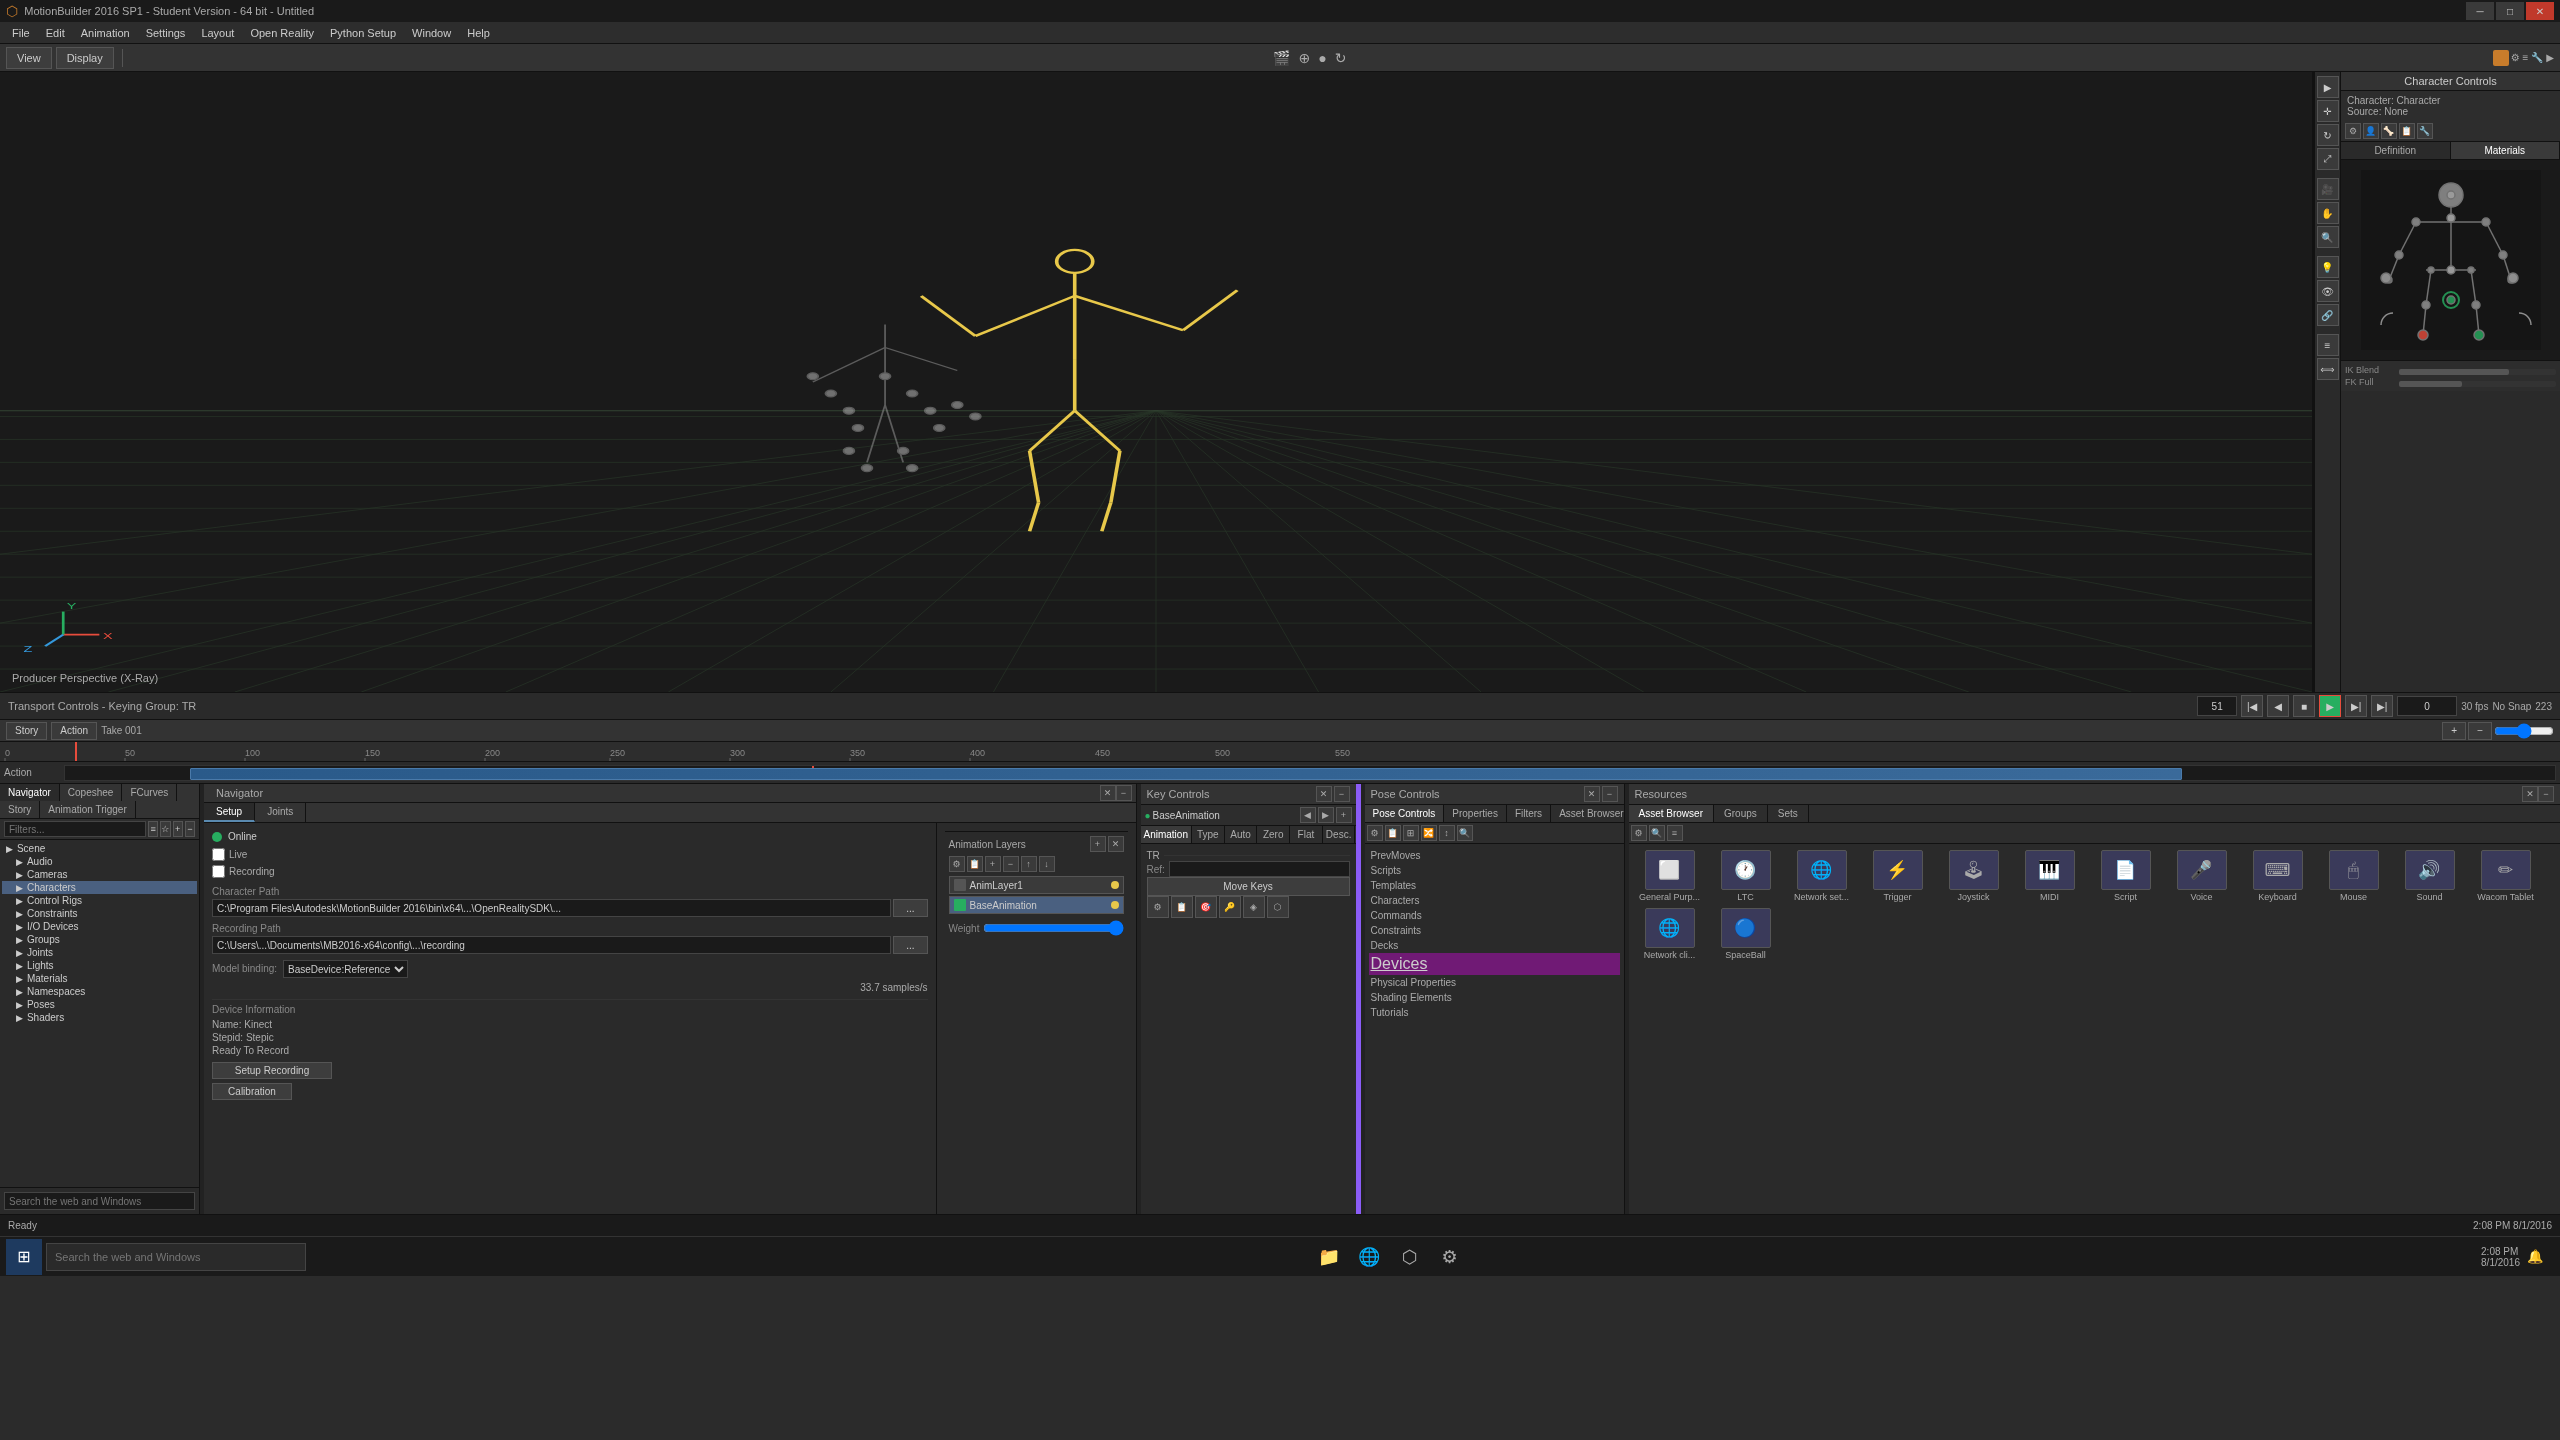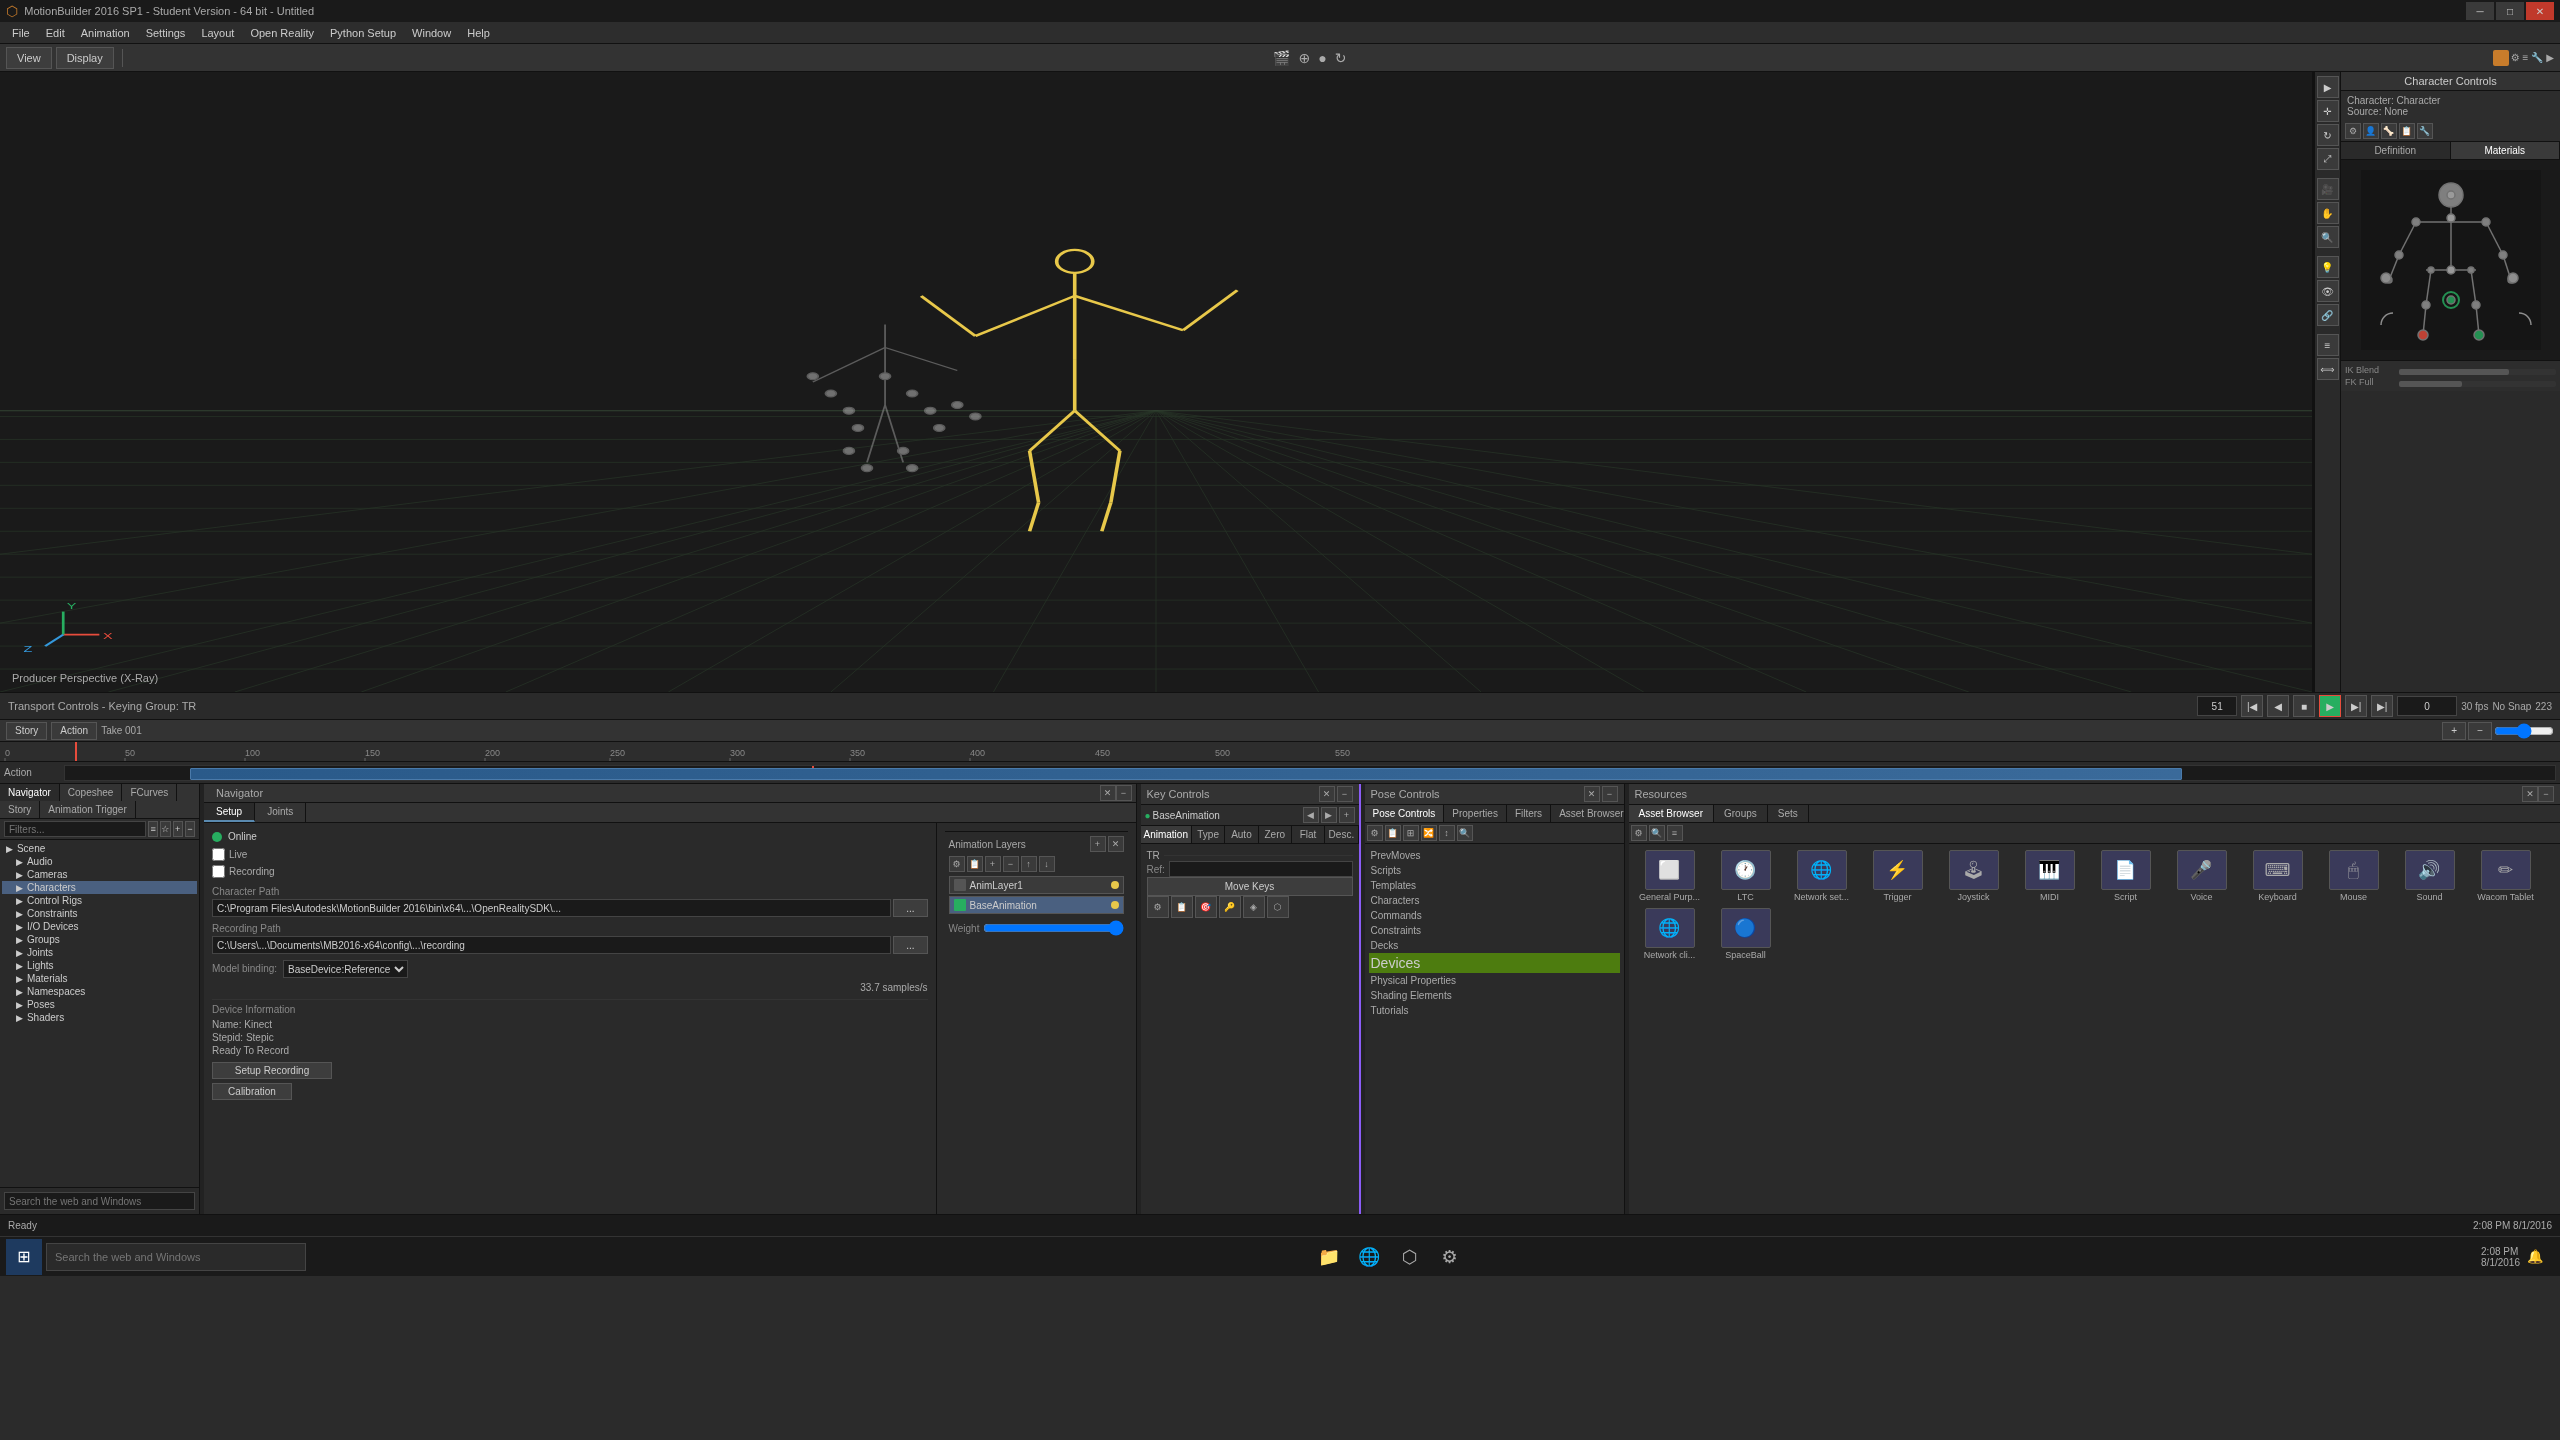--- a/index.html
+++ b/index.html
@@ -95,21 +95,21 @@
     .green-dot { width: 10px; height: 10px; background: #27ae60; border-radius: 50%; display: inline-block; }
 
     
     #anim-layers { border-top: 1px solid #111; padding: 4px; }
     #anim-layers-header { display: flex; align-items: center; justify-content: space-between; margin-bottom: 4px; }
     #anim-layers-header .label { font-size: 10px; color: #aaa; }
     .layer-item { display: flex; align-items: center; padding: 2px 4px; background: #3a3a3a; margin-bottom: 2px; border: 1px solid #555; font-size: 10px; color: #ccc; }
     .layer-item.selected { background: #4a6080; }
 
     
-    #key-controls { width: 220px; background: #2a2a2a; border-right: 2px solid #8b5cf6; display: flex; flex-direction: column; }
+    #key-controls { width: 220px; background: #2a2a2a; border-right: 5px solid #8b5cf6; display: flex; flex-direction: column; }
     #kc-header { display: flex; align-items: center; background: #333; border-bottom: 1px solid #111; padding: 2px 6px; justify-content: space-between; }
     #kc-header .label { font-size: 11px; color: #aaa; }
     #kc-tabs { display: flex; background: #2d2d2d; border-bottom: 1px solid #111; }
     #kc-tabs span { flex: 1; text-align: center; padding: 3px; font-size: 10px; color: #aaa; cursor: pointer; border-right: 1px solid #111; }
     #kc-tabs span.active { background: #3a3a3a; color: #fff; }
     #kc-content { padding: 6px; display: flex; flex-direction: column; gap: 0; }
     .kc-label { font-size: 10px; color: #888; }
     .kc-ref { display: flex; align-items: center; gap: 4px; }
     .kc-ref input { flex: 1; background: #1a1a1a; border: 1px solid #444; color: #ccc; height: 16px; font-size: 10px; padding: 0 4px; }
     .move-keys-btn { width: 100%; padding: 3px; background: #3d3d3d; border: 1px solid #555; color: #ccc; font-size: 10px; cursor: pointer; text-align: center; }
@@ -731,21 +731,21 @@
     </div>
     <div id="pc-content">
 
       <div style="font-size:10px;color:#aaa;padding:2px;">PrevMoves</div>
       <div style="font-size:10px;color:#aaa;padding:2px;">Scripts</div>
       <div style="font-size:10px;color:#aaa;padding:2px;">Templates</div>
       <div style="font-size:10px;color:#aaa;padding:2px;">Characters</div>
       <div style="font-size:10px;color:#aaa;padding:2px;">Commands</div>
       <div style="font-size:10px;color:#aaa;padding:2px;">Constraints</div>
       <div style="font-size:10px;color:#aaa;padding:2px;">Decks</div>
-      <div style="font-size:14px;color:#ccc;padding:2px;background:#4d7c0f;">Devices</div>
+      <div style="font-size:16px;color:#ccc;padding:2px;background:#701a75;text-decoration:underline;">Devices</div>
       <div style="font-size:10px;color:#aaa;padding:2px;">Physical Properties</div>
       <div style="font-size:10px;color:#aaa;padding:2px;">Shading Elements</div>
       <div style="font-size:10px;color:#aaa;padding:2px;">Tutorials</div>
     </div>
   </div>
 
   <div class="panel-divider"></div>
 
   <div id="resources-panel">
     <div id="res-header">

